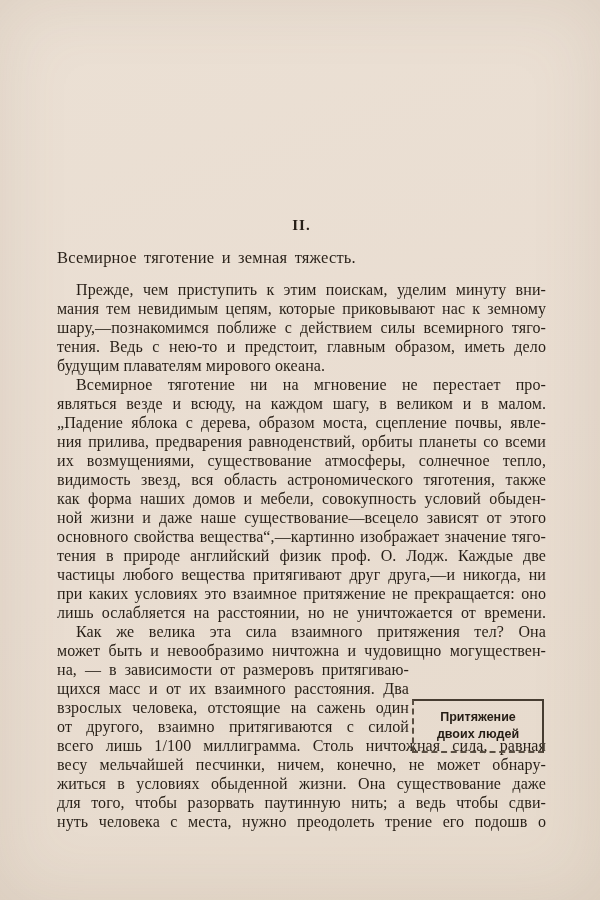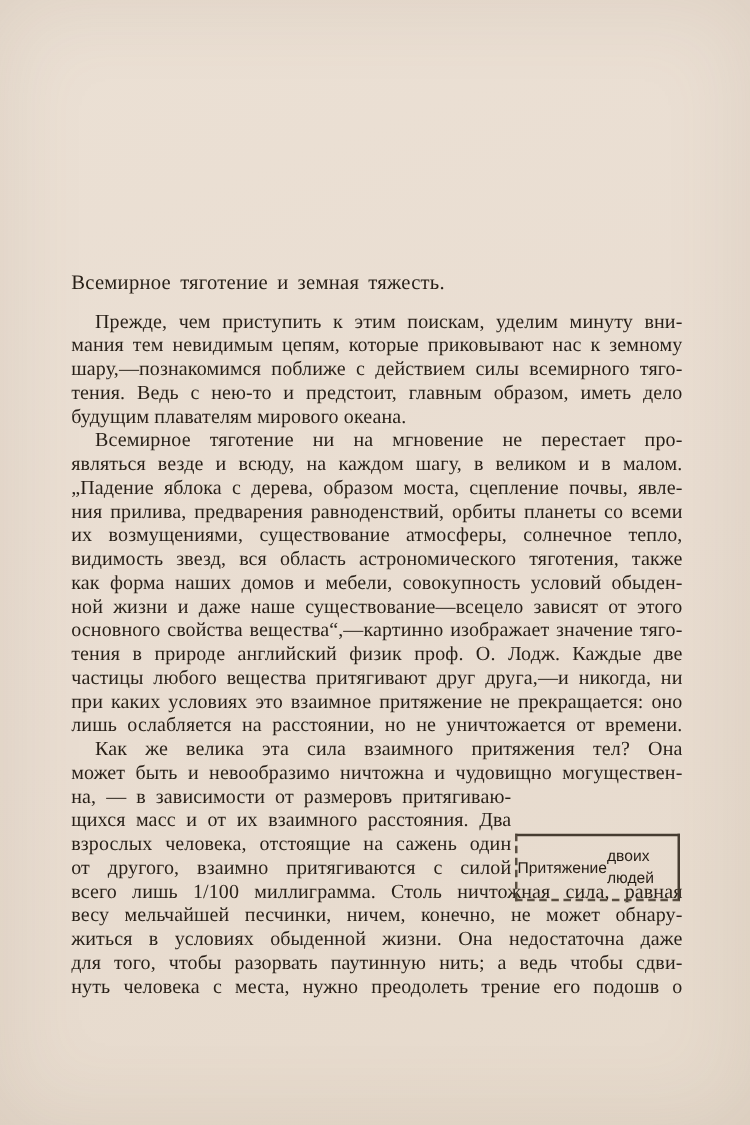--- a/index.html
+++ b/index.html
@@ -71,36 +71,37 @@
     position: absolute;
     top: 1px;
     right: 2px;
     width: 128px;
     height: 50px;
     border-top: 2px solid #463c31;
     border-right: 2px solid #463c31;
     border-left: 2px dashed #5a4f42;
     border-bottom: 2px dashed #5a4f42;
     display: flex;
-    flex-direction: row;
+    flex-direction: column;
     justify-content: center;
     align-items: center;
     font-family: "Liberation Sans", "DejaVu Sans", sans-serif;
-    font-weight: normal;
+    font-weight: bold;
     font-size: 12.5px;
     line-height: 17px;
     color: #241c14;
   }
 </style>
 </head>
 <body>
 
 <div class="page">
   <div class="content">
 
+    <div class="chapter">II.</div>
     <div class="title">Всемирное тяготение и земная тяжесть.</div>
 
     <div>
       <div class="line first">Прежде, чем приступить к этим поискам, уделим минуту вни-</div>
       <div class="line">мания тем невидимым цепям, которые приковывают нас к земному</div>
       <div class="line">шару,—познакомимся поближе с действием силы всемирного тяго-</div>
       <div class="line">тения. Ведь с нею-то и предстоит, главным образом, иметь дело</div>
       <div class="line endpara">будущим плавателям мирового океана.</div>
     </div>
 
@@ -134,19 +135,19 @@
         <div class="wrap-right">
           <div class="callout">
             <div>Притяжение</div>
             <div>двоих людей</div>
           </div>
         </div>
       </div>
 
       <div class="line">всего лишь 1/100 миллиграмма. Столь ничтожная сила, равная</div>
       <div class="line">весу мельчайшей песчинки, ничем, конечно, не может обнару-</div>
-      <div class="line">житься в условиях обыденной жизни. Она недостаточна даже</div>
+      <div class="line">житься в условиях обыденной жизни. Она существование даже</div>
       <div class="line">для того, чтобы разорвать паутинную нить; а ведь чтобы сдви-</div>
       <div class="line">нуть человека с места, нужно преодолеть трение его подошв о</div>
     </div>
 
   </div>
 </div>
 
 </body></html>

